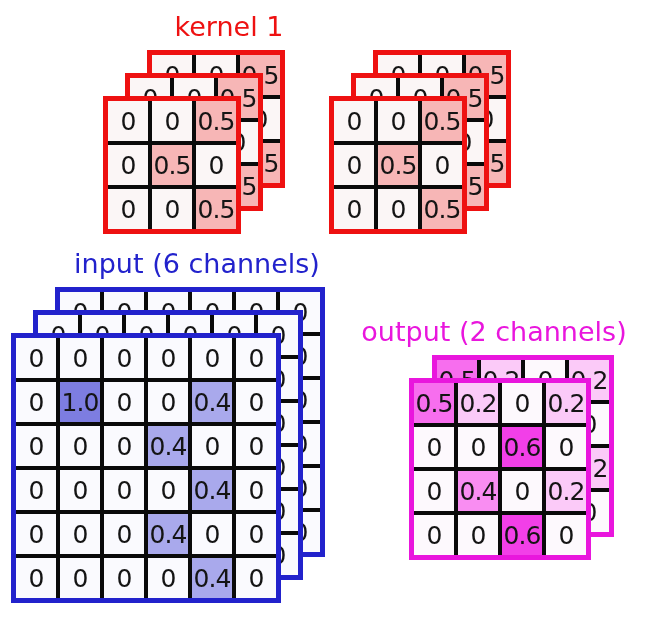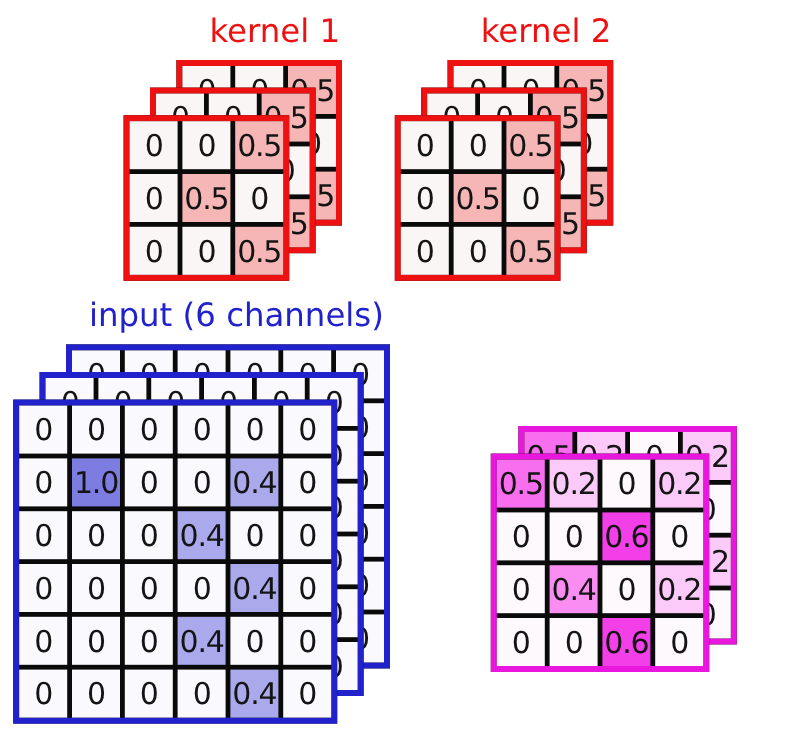--- a/index.html
+++ b/index.html
@@ -37,22 +37,22 @@
     color: #141414;
     letter-spacing: -1px;
     overflow: hidden;
   }
 </style>
 </head>
 <body>
 
 <div class="figure">
   <div class="block-title" style="left: 229px; top: 12px; color: rgb(238, 17, 17);">kernel 1</div>
-  <div class="block-title" style="left: 455px; top: 12px; color: rgb(238, 17, 17);">kernel 2</div>
   <div class="block-title" style="left: 197px; top: 249px; color: rgb(34, 34, 204);">input (6 channels)</div>
+  <div class="block-title" style="left: 494px; top: 317px; color: rgb(233, 22, 221);">output (2 channels)</div>
 
   <div>
       <div class="matrix" style="left: 147px; top: 50px; z-index: 1; border-width: 5px; border-color: rgb(238, 17, 17); gap: 4px; grid-template-columns: repeat(3, 40px); grid-template-rows: repeat(3, 40px);">
         <div class="cell" style="background: rgb(251, 246, 246);">0</div>
         <div class="cell" style="background: rgb(251, 246, 246);">0</div>
         <div class="cell" style="background: rgb(247, 182, 182);">0.5</div>
         <div class="cell" style="background: rgb(251, 246, 246);">0</div>
         <div class="cell" style="background: rgb(247, 182, 182);">0.5</div>
         <div class="cell" style="background: rgb(251, 246, 246);">0</div>
         <div class="cell" style="background: rgb(251, 246, 246);">0</div>

